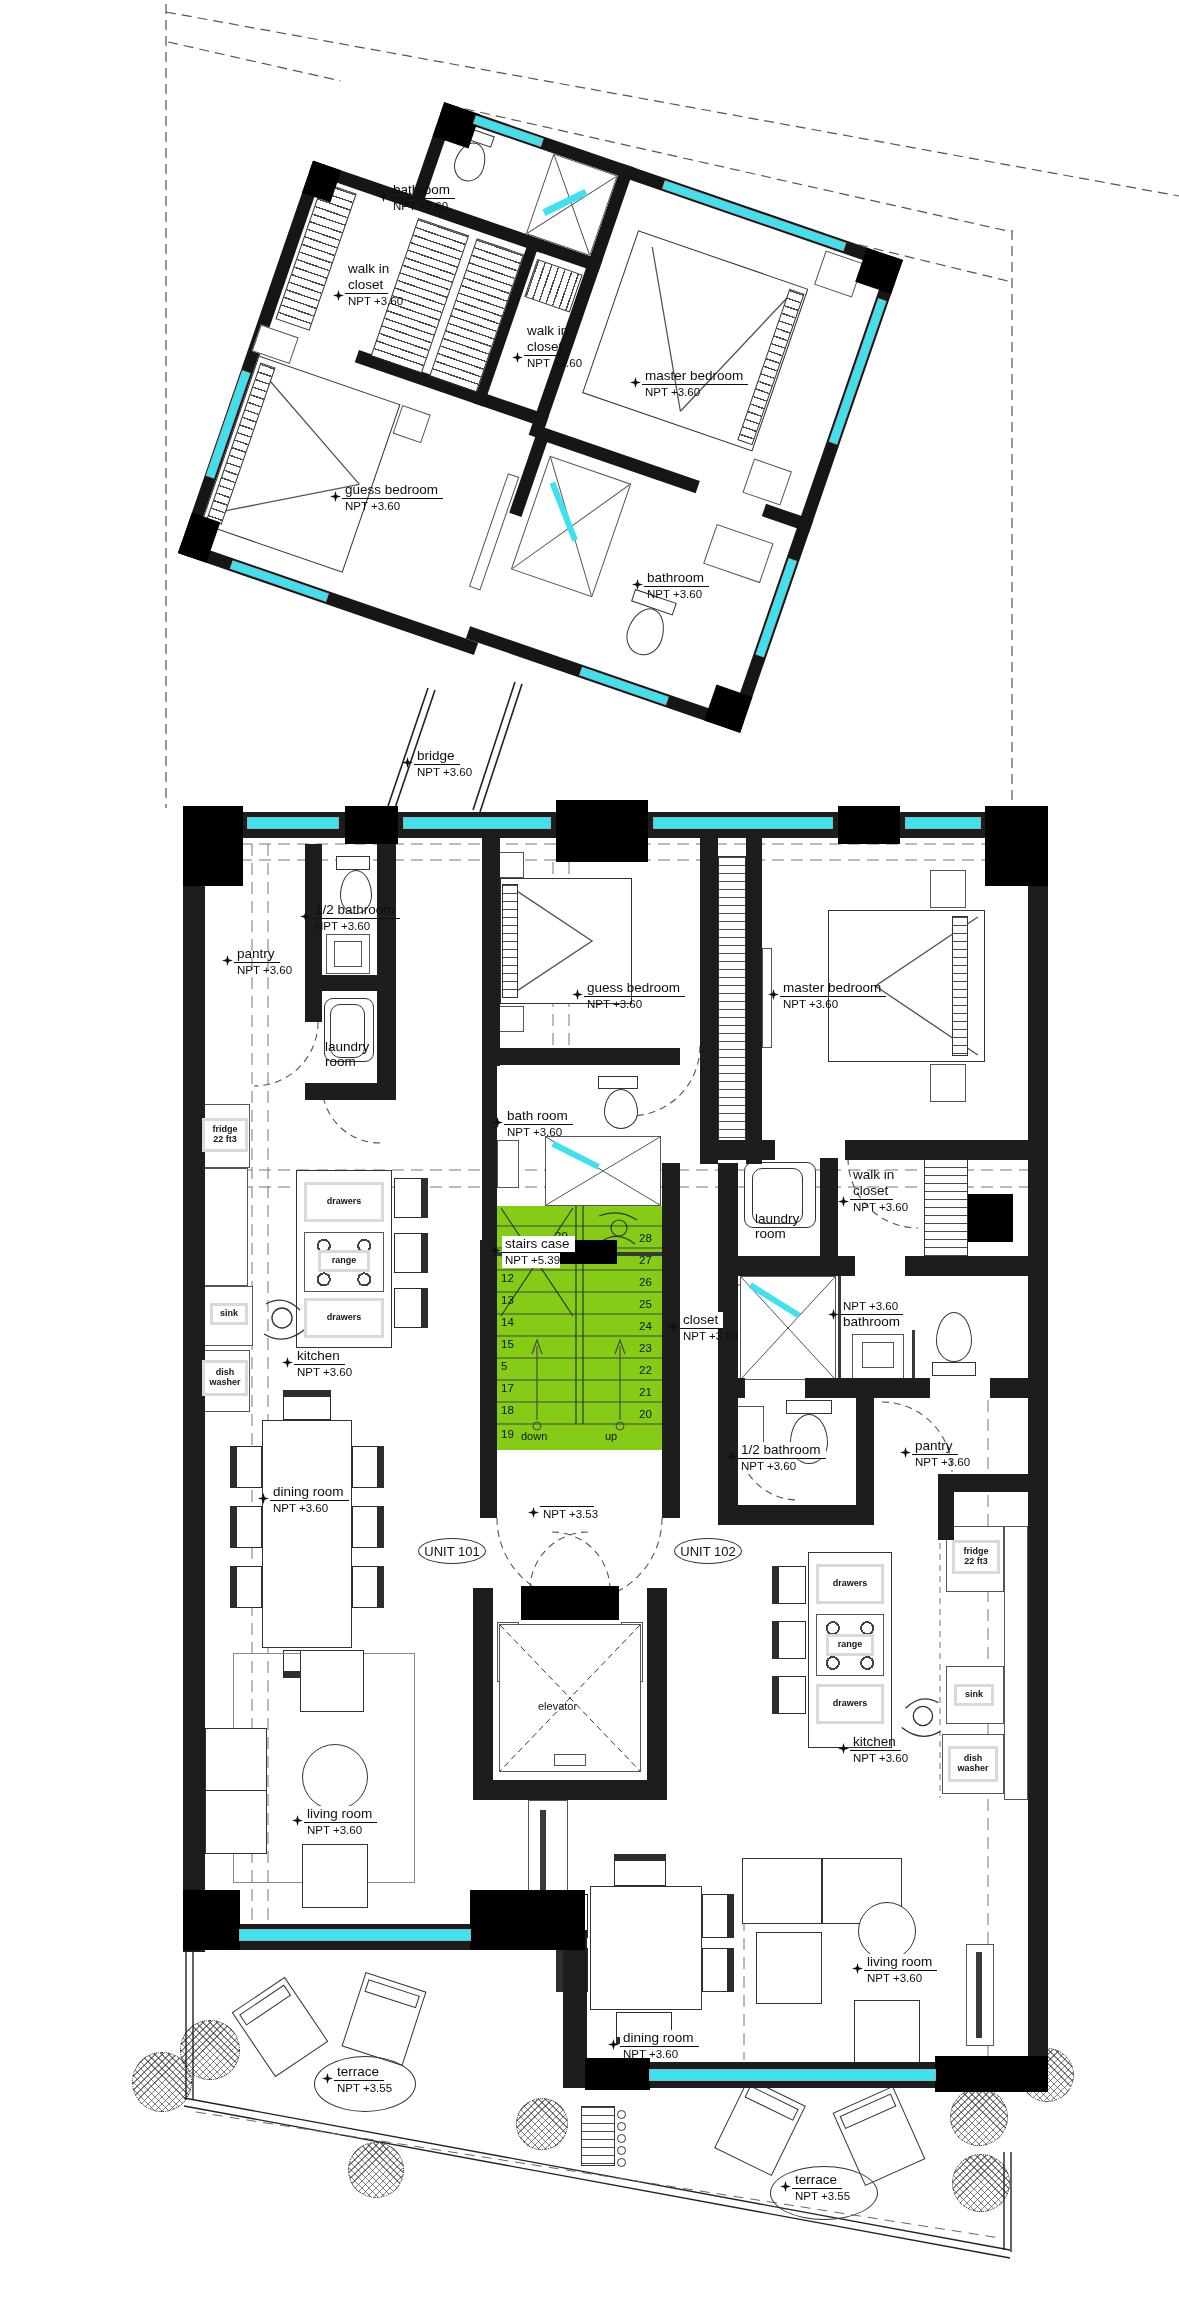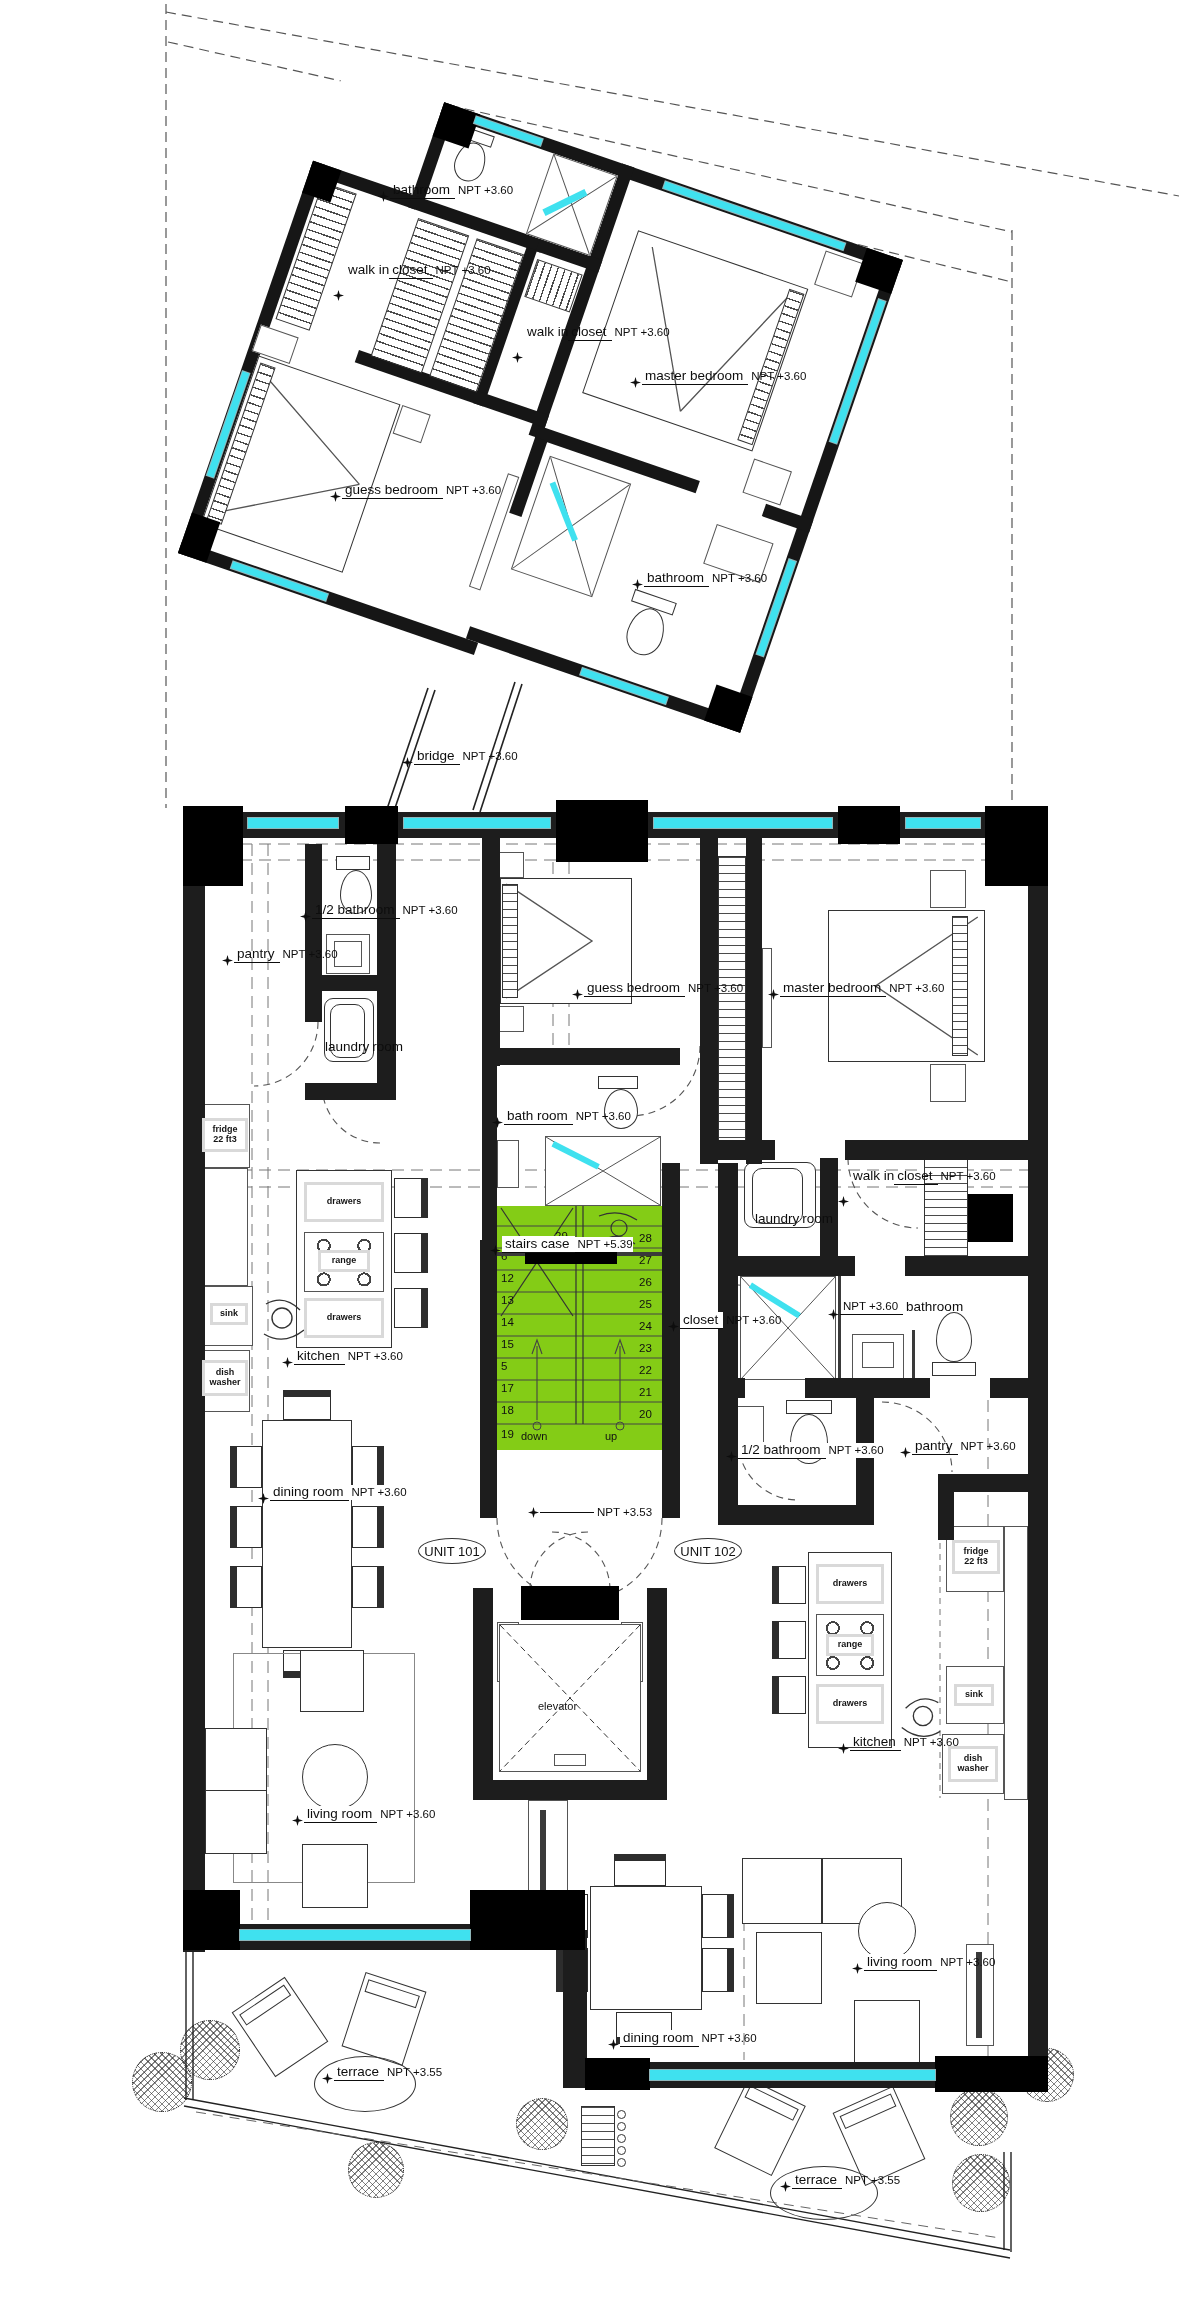--- a/index.html
+++ b/index.html
@@ -18,21 +18,21 @@
           border:1px solid #333;z-index:15;box-sizing:border-box}
   .hatchV{position:absolute;background:repeating-linear-gradient(90deg,#4a4a4a 0 1.4px,#fff 1.4px 7px);
           border:1px solid #333;z-index:15;box-sizing:border-box}
   .tree{position:absolute;border-radius:50%;border:1.5px dotted #222;z-index:16;
         background:
          repeating-linear-gradient(45deg,rgba(30,30,30,.55) 0 1px,transparent 1px 5px),
          repeating-linear-gradient(-45deg,rgba(30,30,30,.55) 0 1px,transparent 1px 5px);}
   .lbl{position:absolute;display:flex;align-items:flex-start;z-index:42;white-space:nowrap;color:#0d0d0d}
   .mk{width:11px;height:11px;background:#0d0d0d;flex:0 0 auto;margin:9px 1px 0 0;
       clip-path:polygon(50% 0,61% 39%,100% 50%,61% 61%,50% 100%,39% 61%,0 50%,39% 39%)}
-  .bd{display:flex;flex-direction:row;align-items:center}
+  .bd{display:flex;flex-direction:column;align-items:flex-start}
   .l1{font-size:13.5px;line-height:1.08;padding-left:3px}
   .nm{font-size:13.5px;line-height:1.12;border-bottom:1.7px solid #0d0d0d;padding:0 5px 1px 3px}
   .npt{font-size:11.5px;line-height:1.3;padding-left:3px}
   .plain{font-size:11px;z-index:42;position:absolute}
   .app{position:absolute;z-index:30;font-weight:bold;font-size:9px;line-height:1.1;color:#141414;
        text-align:center;background:#fff;border:3px solid #d9d9d9;padding:1px 2px;box-sizing:border-box;
        display:flex;flex-direction:column;align-items:center;justify-content:center}
   .oval{position:absolute;border:1.3px solid #333;border-radius:50%;z-index:41;background:transparent;
         display:flex;align-items:center;justify-content:center;font-size:13px}
   .chair{position:absolute;border:1.5px solid #2d2d2d;background:#fff;z-index:14;box-sizing:border-box}

